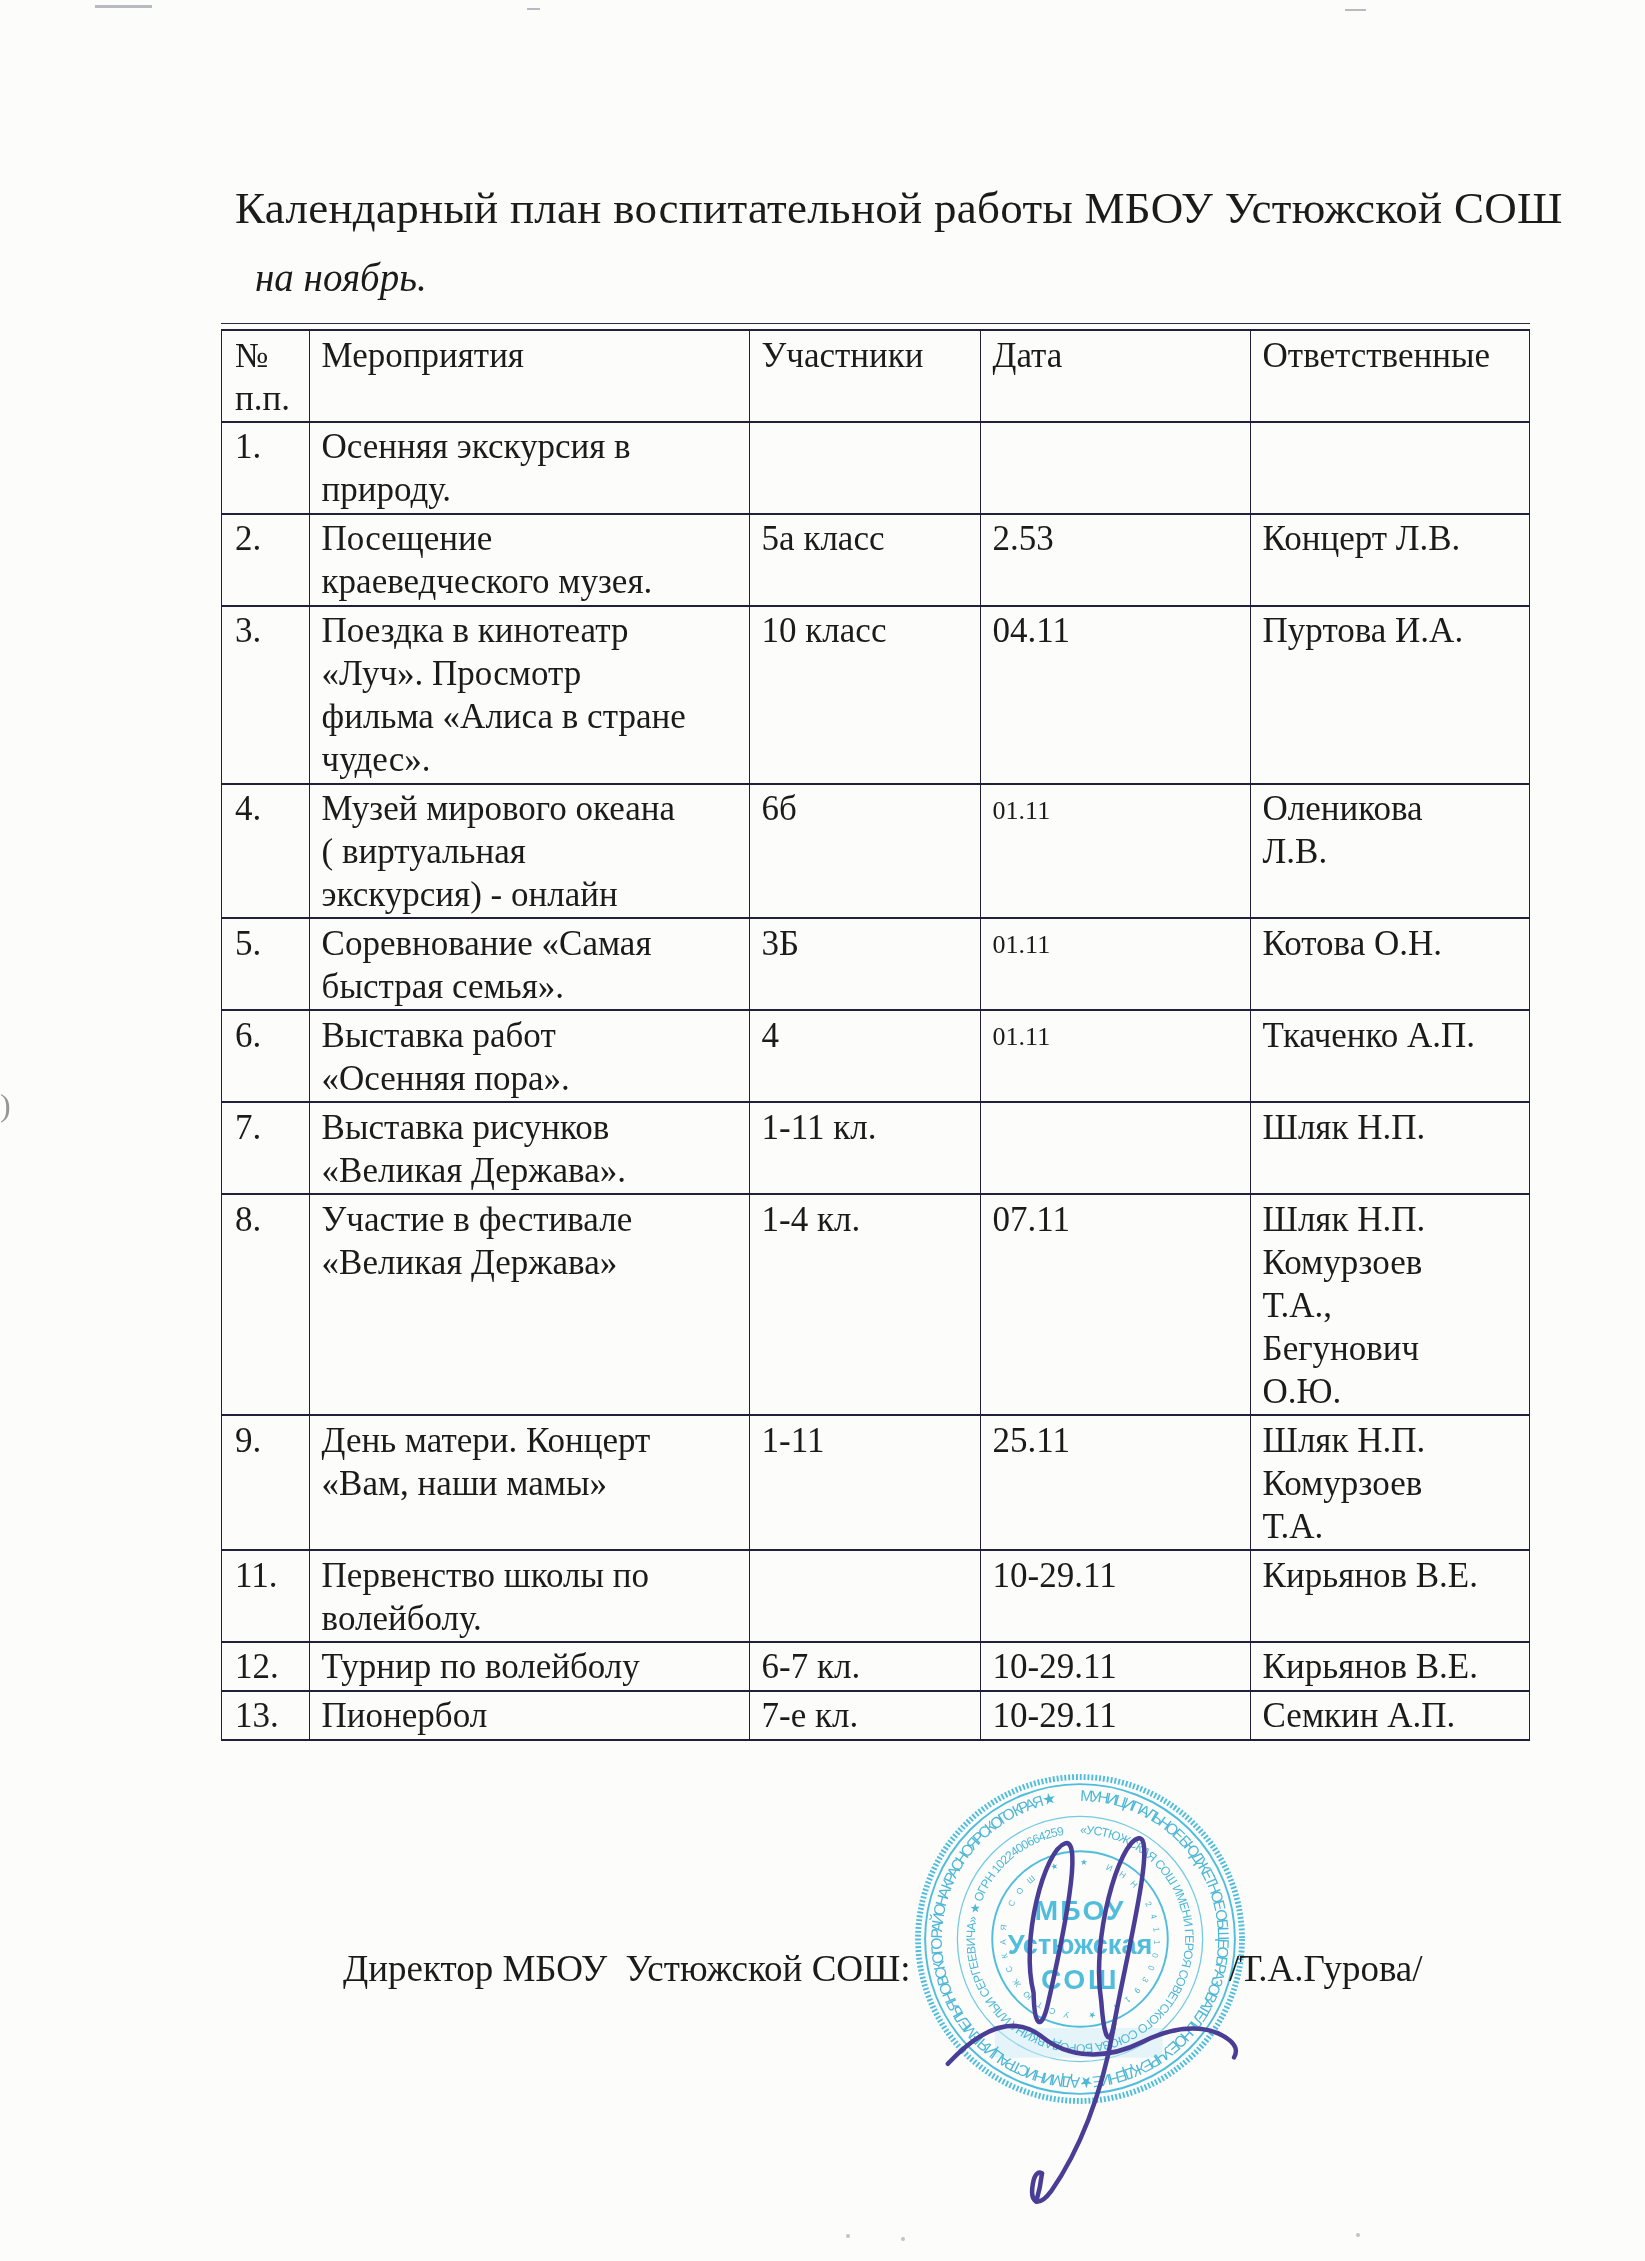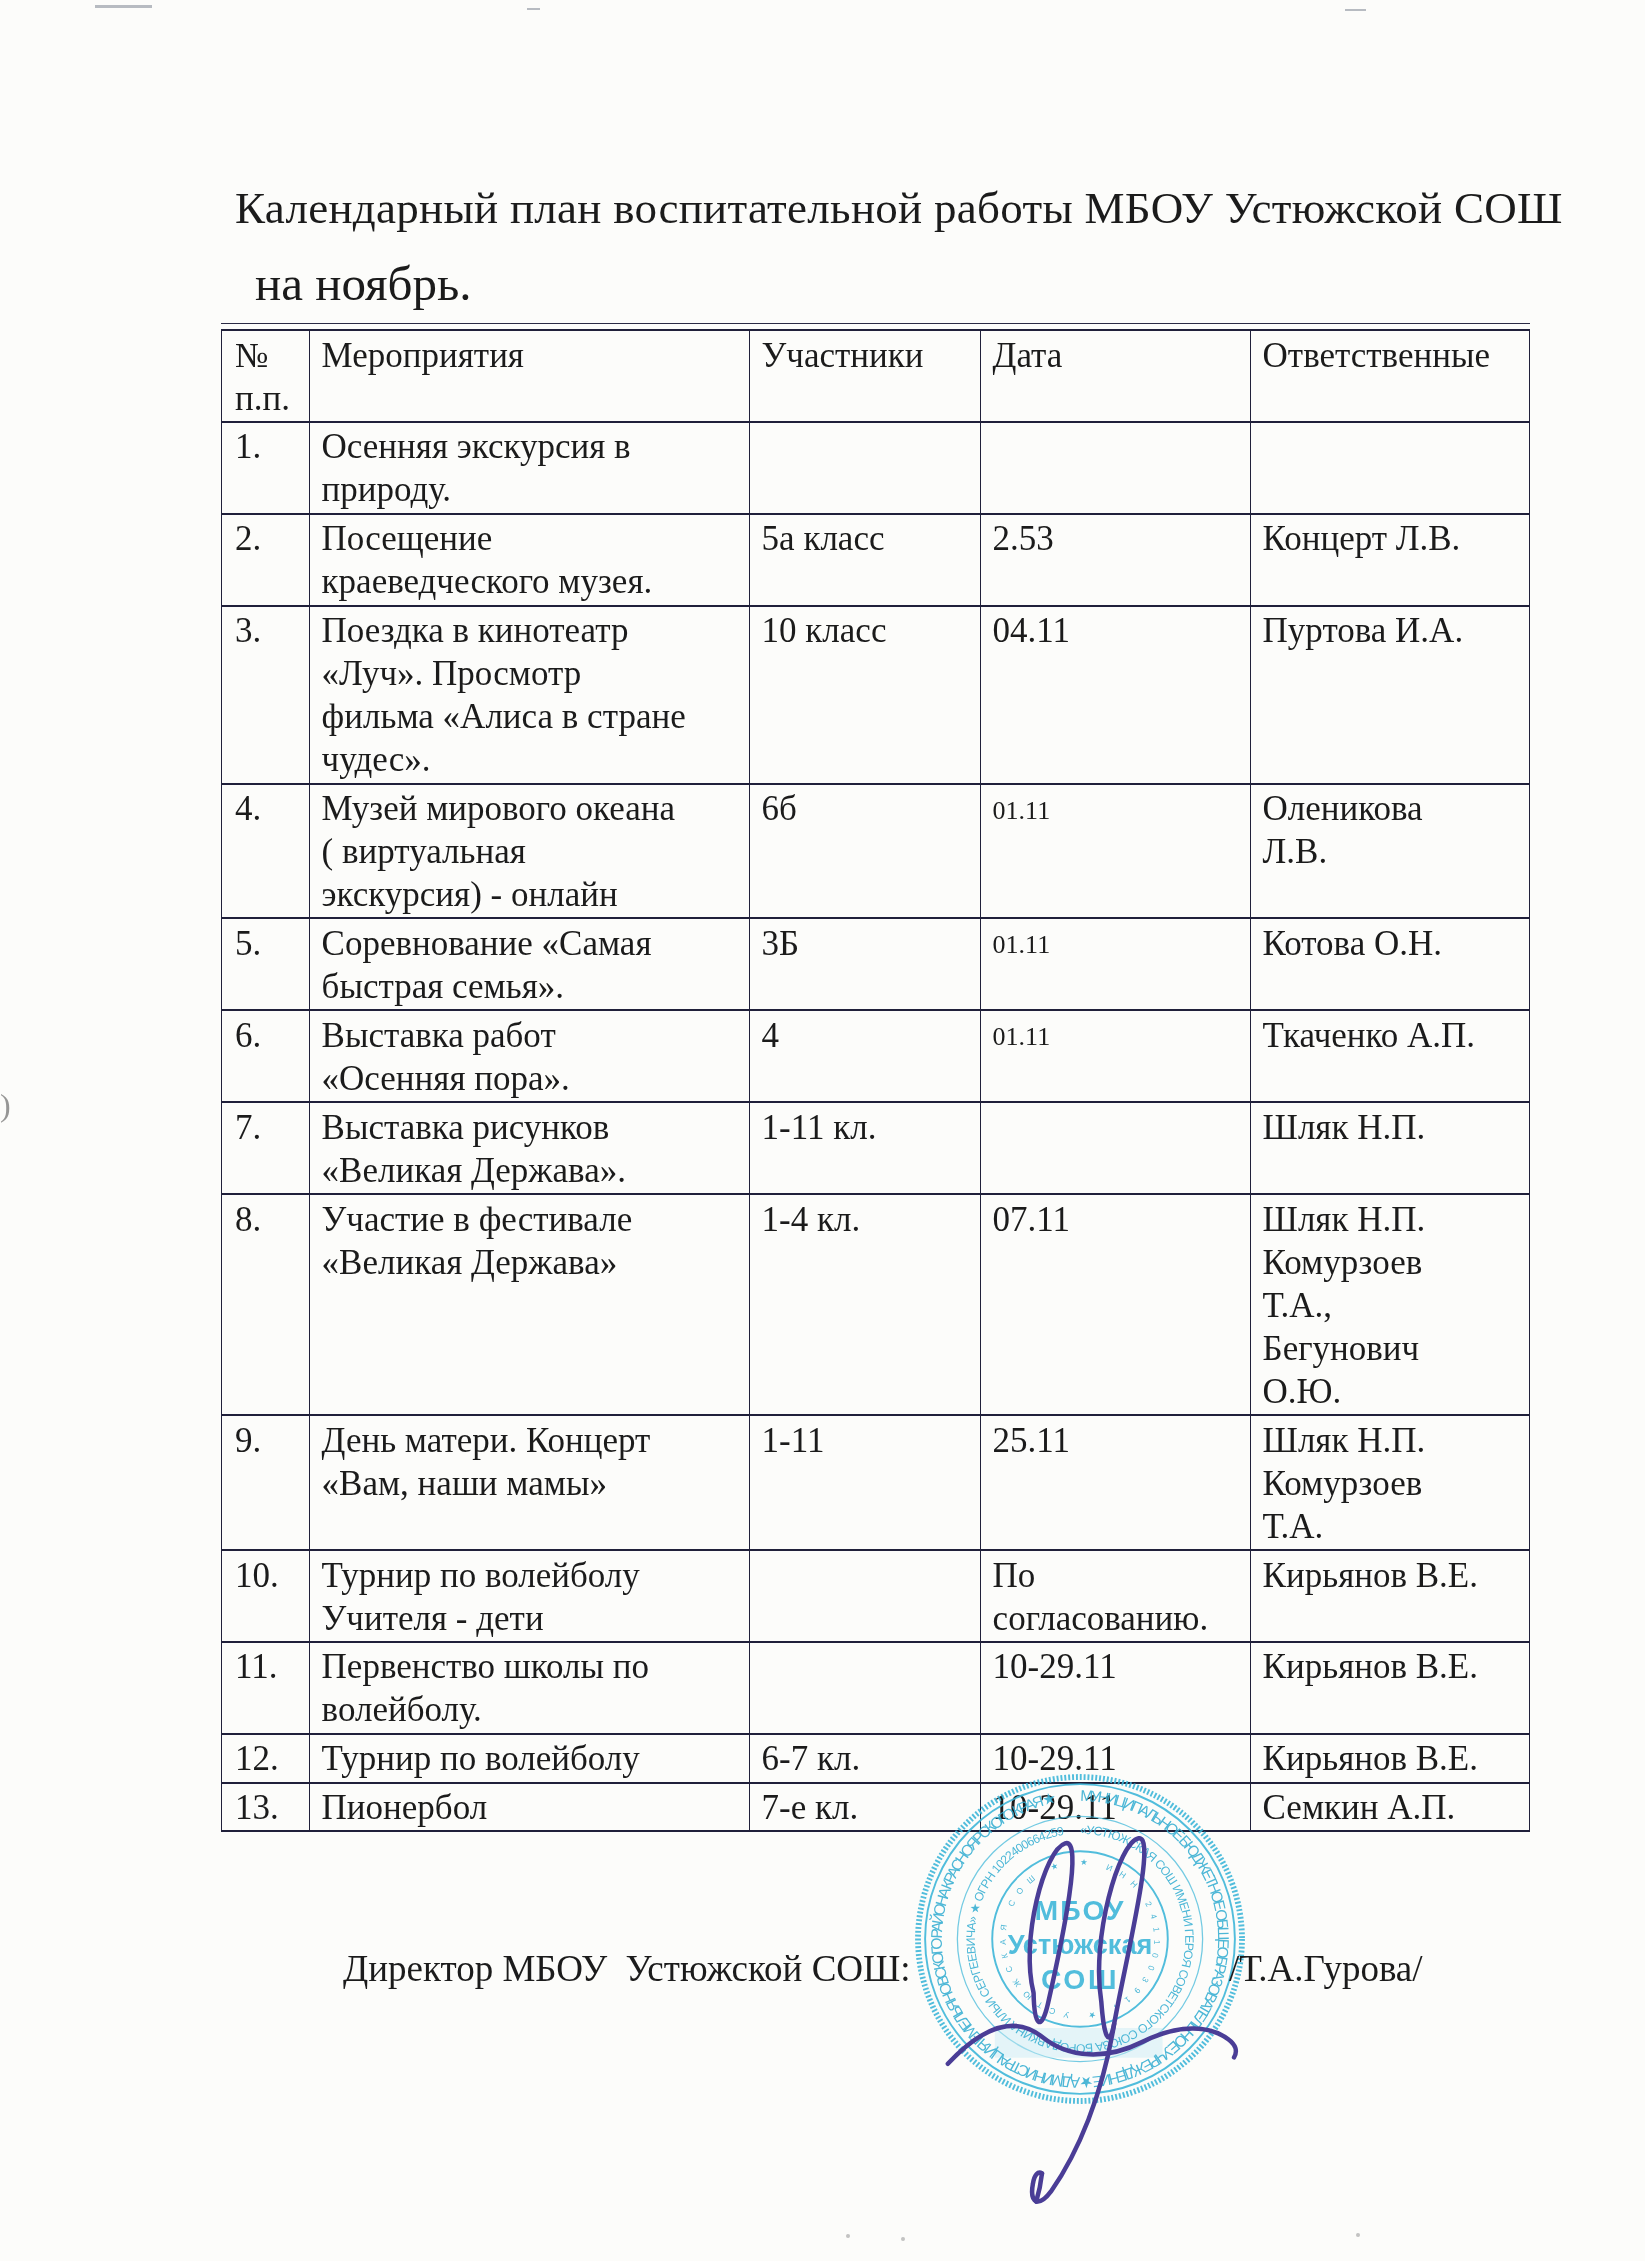--- a/index.html
+++ b/index.html
@@ -4,21 +4,21 @@
 <style>
   html,body{margin:0;padding:0;}
   body{
     width:1645px;height:2261px;position:relative;overflow:hidden;
     background:#fcfcfa;
     font-family:"Liberation Serif","DejaVu Serif",serif;
     color:#1b1b1b;
   }
   
   .title1{position:absolute;left:235px;top:182px;font-size:45px;letter-spacing:0.3px;white-space:nowrap;}
-  .title2{position:absolute;left:255px;top:255px;font-size:49px;white-space:nowrap;}
+  .title2{position:absolute;left:255px;top:255px;font-size:39px;white-space:nowrap;font-style:italic;}
   
   .plan-table{
     position:absolute;left:221px;top:329px;width:1309px;
     border-collapse:collapse;table-layout:fixed;
   }
   .plan-table td{
     border:1.9px solid #20203a;
     border-top-width:2.6px;border-bottom-width:2.6px;
     vertical-align:top;
     font-size:35px;line-height:43px;
@@ -138,29 +138,20 @@
   </tr>
   <tr style="height:133px">
     <td class="num">9.</td>
     <td>День матери. Концерт
 «Вам, наши мамы»</td>
     <td>1-11</td>
     <td>25.11</td>
     <td>Шляк Н.П.
 Комурзоев
 Т.А.</td>
-  </tr>
-  <tr style="height:86px">
-    <td class="num">10.</td>
-    <td>Турнир по волейболу
-Учителя - дети</td>
-    <td></td>
-    <td>По
-согласованию.</td>
-    <td>Кирьянов В.Е.</td>
   </tr>
   <tr style="height:89px">
     <td class="num">11.</td>
     <td>Первенство школы по
 волейболу.</td>
     <td></td>
     <td>10-29.11</td>
     <td>Кирьянов В.Е.</td>
   </tr>
   <tr style="height:44px">

